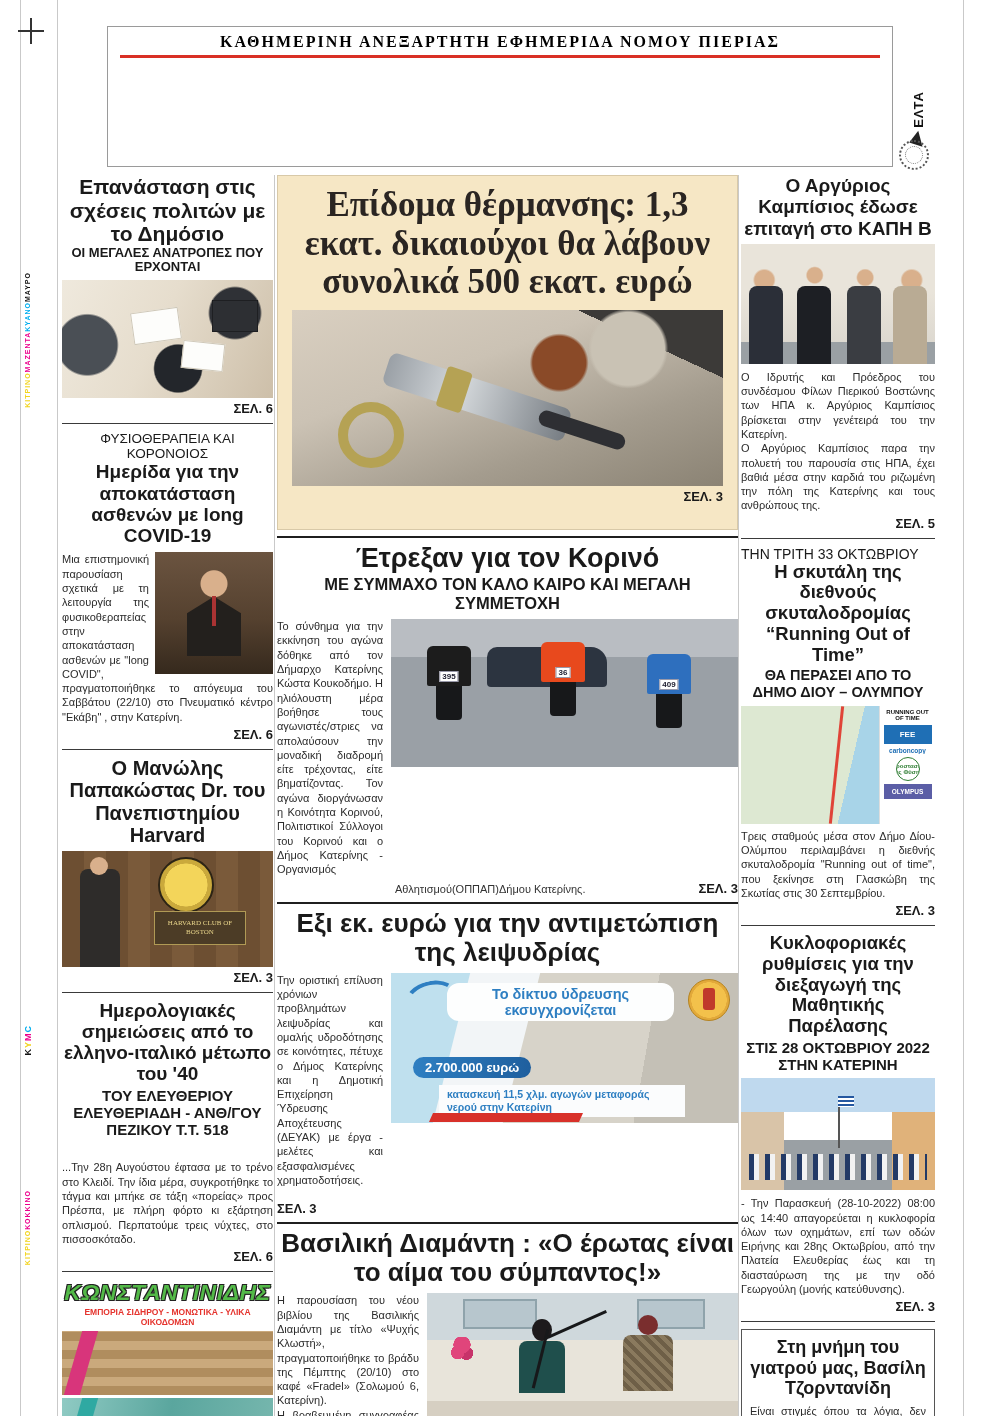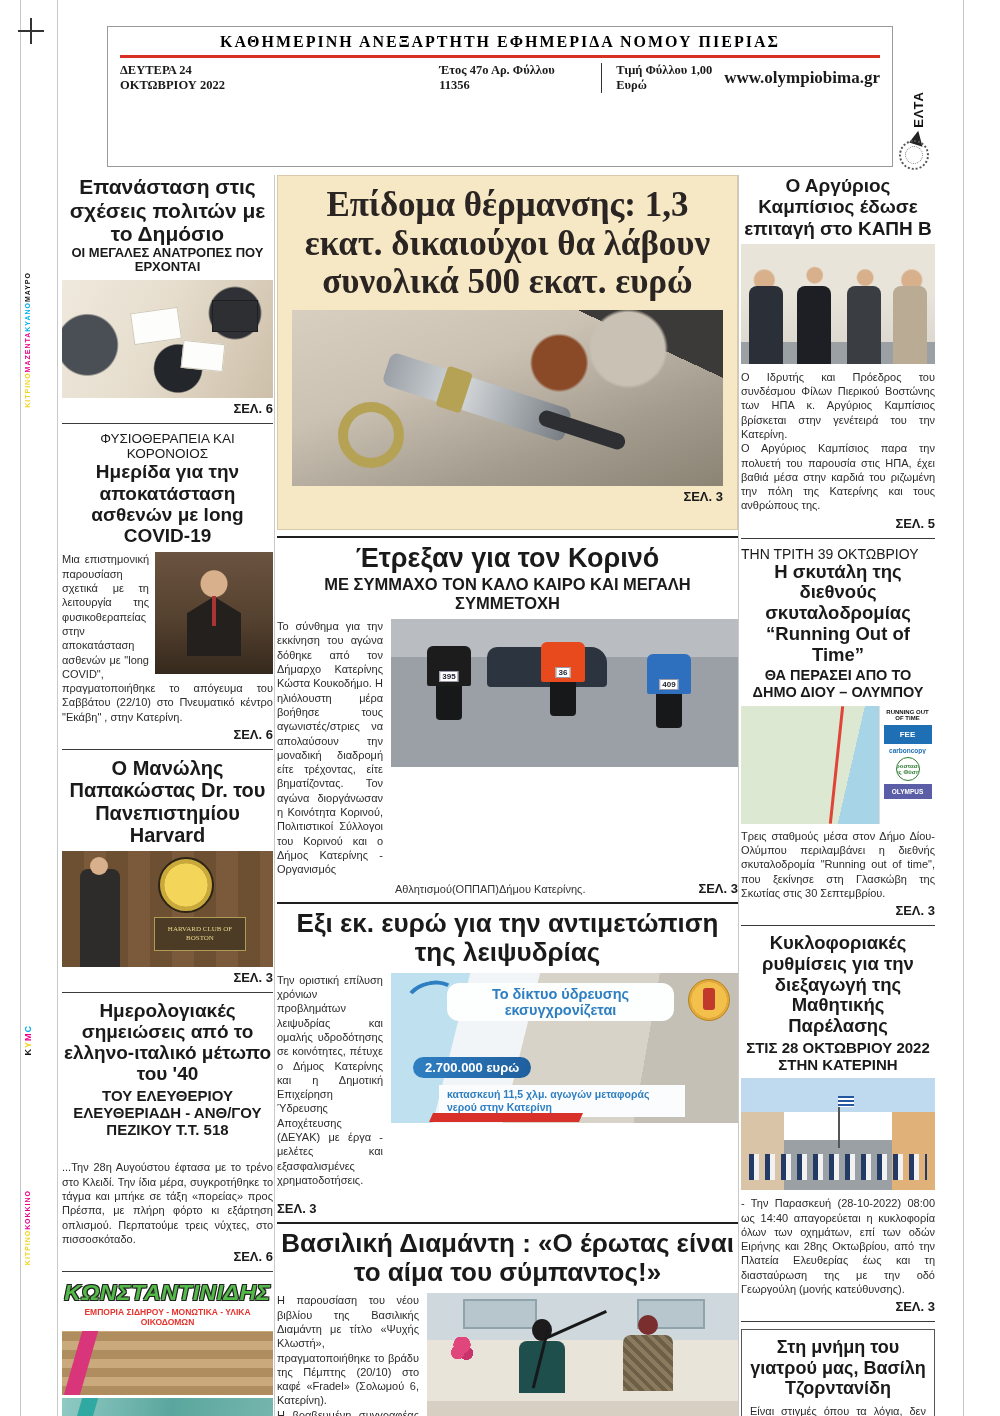--- a/index.html
+++ b/index.html
@@ -64,21 +64,21 @@
      linear-gradient(180deg,#6b5440 0%,#55412f 55%,#35291d 100%);}
   .ph-speaker i{position:absolute;left:32px;top:44px;width:54px;height:60px;background:#23201d;
      clip-path:polygon(50% 0,100% 28%,100% 100%,0 100%,0 28%);}
   .ph-speaker em{position:absolute;left:57px;top:44px;width:4px;height:30px;background:#a33;}
   .ph-harvard{height:116px;margin-top:4px;background:
      repeating-linear-gradient(90deg,#6d4f32 0 22px,#7a5a3a 22px 44px);}
   .ph-harvard .seal{position:absolute;left:96px;top:6px;width:52px;height:52px;border-radius:50%;
      background:radial-gradient(circle,#f3d55a 0 58%,#caa93c 59% 100%);border:2px solid #2c2415;}
   .ph-harvard .man{position:absolute;left:18px;top:18px;width:40px;height:98px;background:#2e2c2a;border-radius:8px 8px 0 0;}
   .ph-harvard .head{position:absolute;left:28px;top:6px;width:18px;height:18px;border-radius:50%;background:#d9b08c;}
-  .plaque{position:absolute;left:92px;top:66px;width:92px;height:34px;background:#4c3c26;
+  .plaque{position:absolute;left:92px;top:60px;width:92px;height:34px;background:#4c3c26;
      border:1px solid #b09a55;color:#e8d48a;font-size:7px;text-align:center;line-height:1.3;
      display:flex;align-items:center;justify-content:center;padding:2px;box-sizing:border-box;
      font-family:"Liberation Serif",serif;}
   
   .ad-brand{font-size:23px;font-weight:900;font-style:italic;text-align:center;color:#53b948;
      letter-spacing:.5px;text-shadow:-1px -1px 0 #222,1px -1px 0 #222,-1px 1px 0 #222,1px 1px 0 #222;}
   .ad-tag{font-size:8.5px;font-weight:bold;color:#e5342e;text-align:center;margin:1px 0 4px;}
   .ad-ph{height:64px;margin-bottom:3px;}
   .ad-ph .stripe{position:absolute;left:10px;top:-6px;width:16px;height:130%;transform:skewX(-16deg);}
   .ad-ph1{background:repeating-linear-gradient(0deg,#b08d5e 0 9px,#caa97c 9px 18px),
@@ -194,26 +194,20 @@
   <div class="colorstrip" style="top:1025px;font-size:9px;">
     <span class="ck">K</span><span class="cy">Y</span><span class="cm">M</span><span class="cc">C</span>
   </div>
   <div class="colorstrip" style="top:1190px;">
     <span class="cy">ΚΙΤΡΙΝΟ</span><span class="cm">ΚΟΚΚΙΝΟ</span>
   </div>
 
   <header class="masthead">
     <div class="mast-sub">ΚΑΘΗΜΕΡΙΝΗ ΑΝΕΞΑΡΤΗΤΗ ΕΦΗΜΕΡΙΔΑ ΝΟΜΟΥ ΠΙΕΡΙΑΣ</div>
     <div class="mast-rule"></div>
-    <div class="dateline">
-      <span>ΔΕΥΤΕΡΑ 24 ΟΚΤΩΒΡΙΟΥ 2022</span>
-      <span class="dl-issue">Έτος 47ο Αρ. Φύλλου 11356</span>
-      <span class="dl-price">Τιμή Φύλλου 1,00 Ευρώ</span>
-      <span class="dl-web">www.olympiobima.gr</span>
-    </div>
   </header>
   <div class="elta">
     <span class="elta-wing"></span>
     <span>ΕΛΤΑ</span>
   </div>
   <div class="stamp"></div>
 
   <aside class="col col-left">
     <section>
       <h2 class="hl" style="font-size:21px;">Επανάσταση στις σχέσεις πολιτών με το Δημόσιο</h2>
@@ -373,21 +367,21 @@
         <i style="left:106px;background:#3a3d42;"></i>
         <i style="left:152px;background:#b9ab94;"></i>
       </div>
       <p class="body pre" style="margin-top:6px;">Ο Ιδρυτής και Πρόεδρος του συνδέσμου Φίλων Πιερικού Βοστώνης των ΗΠΑ κ. Αργύριος Καμπίσιος βρίσκεται στην γενέτειρά του την Κατερίνη.
 Ο Αργύριος Καμπίσιος παρα την πολυετή του παρουσία στις ΗΠΑ, έχει βαθιά μέσα στην καρδιά του ριζωμένη την πόλη της Κατερίνης και τους ανθρώπους της.</p>
       <div class="pref">ΣΕΛ. 5</div>
     </section>
     <div class="rule"></div>
 
     <section>
-      <div class="kicker" style="text-align:left;font-size:14px;">ΤΗΝ ΤΡΙΤΗ 39 ΟΚΤΩΒΡΙΟΥ</div>
+      <div class="kicker" style="text-align:left;font-size:14px;">ΤΗΝ ΤΡΙΤΗ 33 ΟΚΤΩΒΡΙΟΥ</div>
       <h2 class="hl" style="font-size:18.5px;">Η σκυτάλη της διεθνούς σκυταλοδρομίας “Running Out of Time”</h2>
       <div class="subhead" style="font-size:14.5px;margin-top:2px;">ΘΑ ΠΕΡΑΣΕΙ ΑΠΟ ΤΟ ΔΗΜΟ ΔΙΟΥ – ΟΛΥΜΠΟΥ</div>
       <div class="photo ph-map">
         <span class="route"></span>
         <span class="logocol">
           <span class="mini mini-rot">RUNNING OUT OF TIME</span>
           <span class="mini mini-fee">FEE</span>
           <span class="mini mini-cc">carboncopy</span>
           <span class="mini mini-nat">Προστασία της Φύσης</span>
           <span class="mini mini-oly">OLYMPUS</span>

